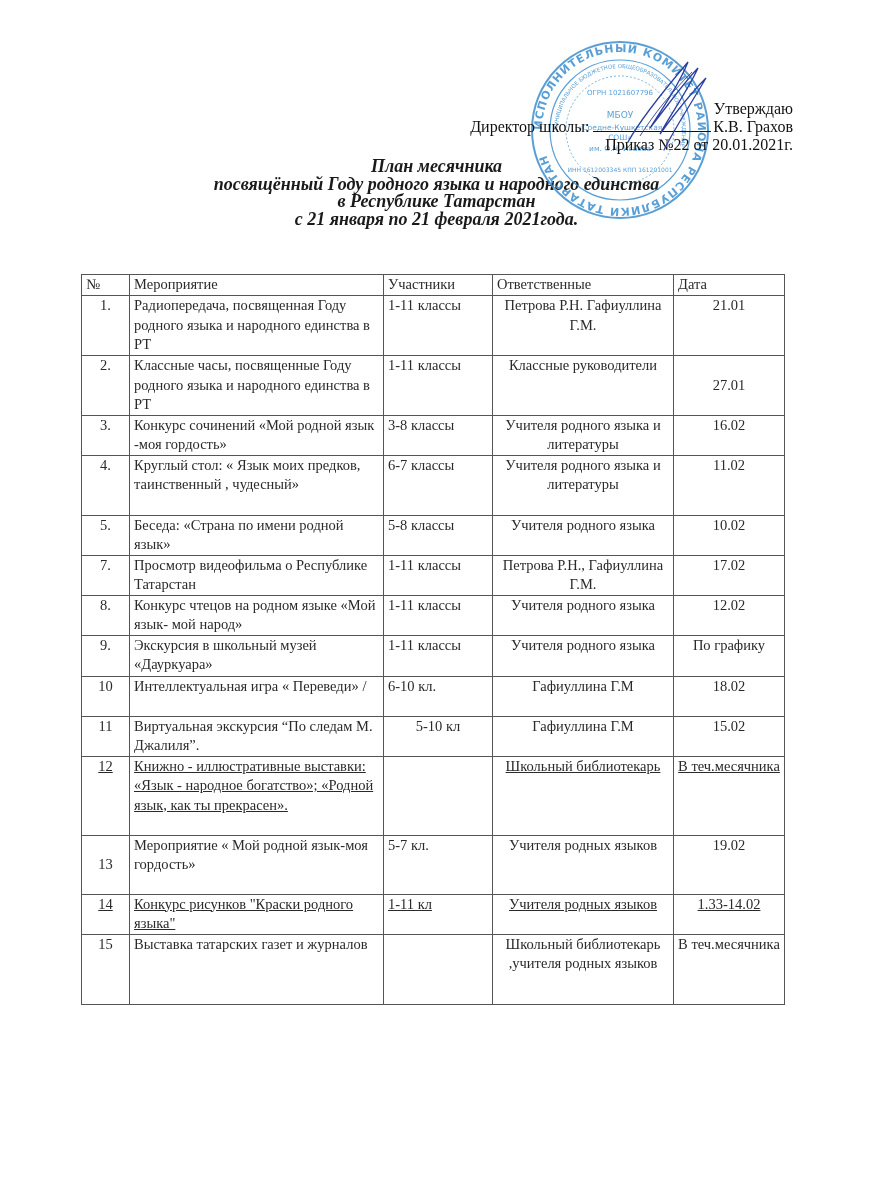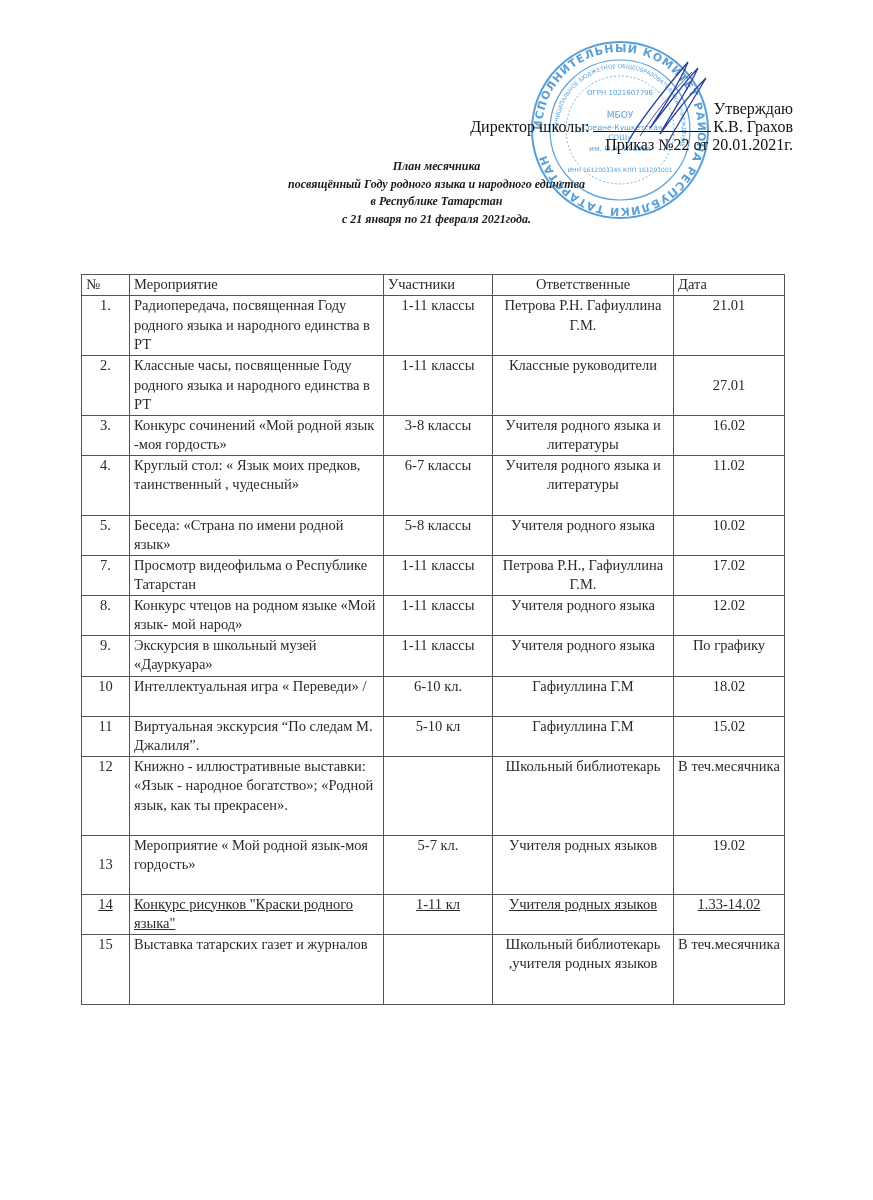--- a/index.html
+++ b/index.html
@@ -19,35 +19,35 @@
   }
   .stamp {
     position: absolute; left: 530px; top: 40px; width: 180px; height: 180px;
     z-index: 2; opacity: 0.85;
   }
   .signature {
     position: absolute; left: 620px; top: 50px; width: 100px; height: 110px; z-index: 4;
   }
   .title-block {
     position: absolute; left: 0; width: 873px; top: 158px; text-align: center;
-    font-style: italic; font-weight: bold; font-size: 12px; line-height: 17.5px; z-index: 1;
+    font-style: italic; font-weight: bold; font-size: 18px; line-height: 17.5px; z-index: 1;
   }
   table.plan {
     position: absolute; left: 81px; top: 274px; width: 703px;
     border-collapse: collapse; font-size: 14.5px; line-height: 19.5px;
     table-layout: fixed; color: #2a2a2a;
   }
   table.plan th, table.plan td {
     border: 1px solid #555; padding: 0 4px; vertical-align: top; font-weight: normal;
     overflow: hidden;
   }
   table.plan th { height: 20px; text-align: left; }
-  table.plan th.c-resp { text-align: center; }
+  table.plan th.c-resp { }
   table.plan td.c-num { text-align: center; padding: 0 2px; }
-  table.plan td.c-part { text-align: center; }
+  table.plan td.c-part { text-align: left; }
   table.plan td.c-resp { text-align: center; }
   table.plan td.c-date { text-align: center; }
   td.mid { vertical-align: middle !important; }
 </style>
 </head>
 <body>
 
 <svg class="stamp" viewBox="0 0 180 180" xmlns="http://www.w3.org/2000/svg">
   <defs>
     <path id="outerArc" d="M 90,90 m -78,0 a 78,78 0 1,1 156,0 a 78,78 0 1,1 -156,0"></path>
@@ -169,21 +169,21 @@
     <td class="c-resp">Гафиуллина Г.М</td>
     <td class="c-date">18.02</td>
   </tr>
       <tr style="height: 40px;">
     <td class="c-num">11</td>
     <td class="c-event">Виртуальная экскурсия “По следам М. Джалиля”.</td>
     <td class="c-part" style="text-align: center;">5-10 кл</td>
     <td class="c-resp">Гафиуллина Г.М</td>
     <td class="c-date">15.02</td>
   </tr>
-      <tr style="height: 79px;">
+      <tr style="height: 79px; text-decoration: underline;">
     <td class="c-num">12</td>
     <td class="c-event">Книжно - иллюстративные выставки: «Язык - народное богатство»; «Родной язык, как ты прекрасен».</td>
     <td class="c-part"></td>
     <td class="c-resp">Школьный библиотекарь</td>
     <td class="c-date">В теч.месячника</td>
   </tr>
       <tr style="height: 59px;">
     <td class="c-num mid">13</td>
     <td class="c-event">Мероприятие « Мой родной язык-моя гордость»</td>
     <td class="c-part">5-7 кл.</td>

